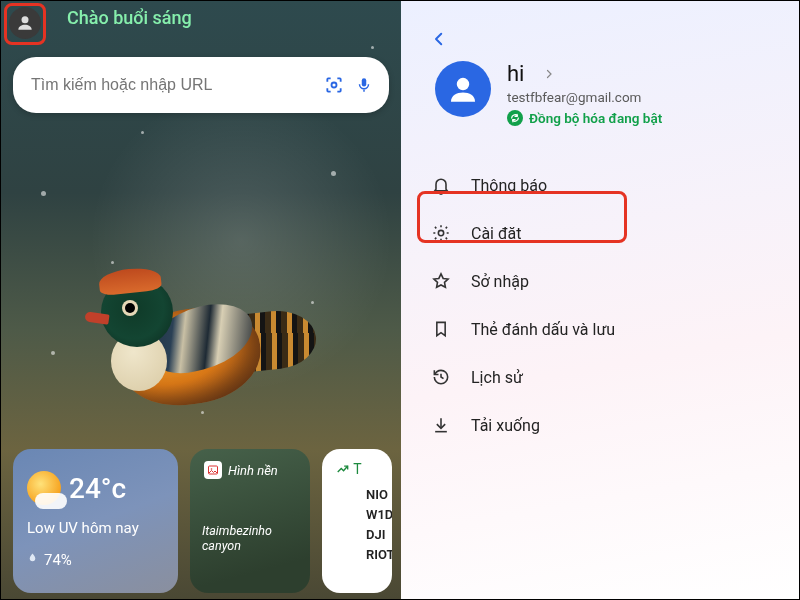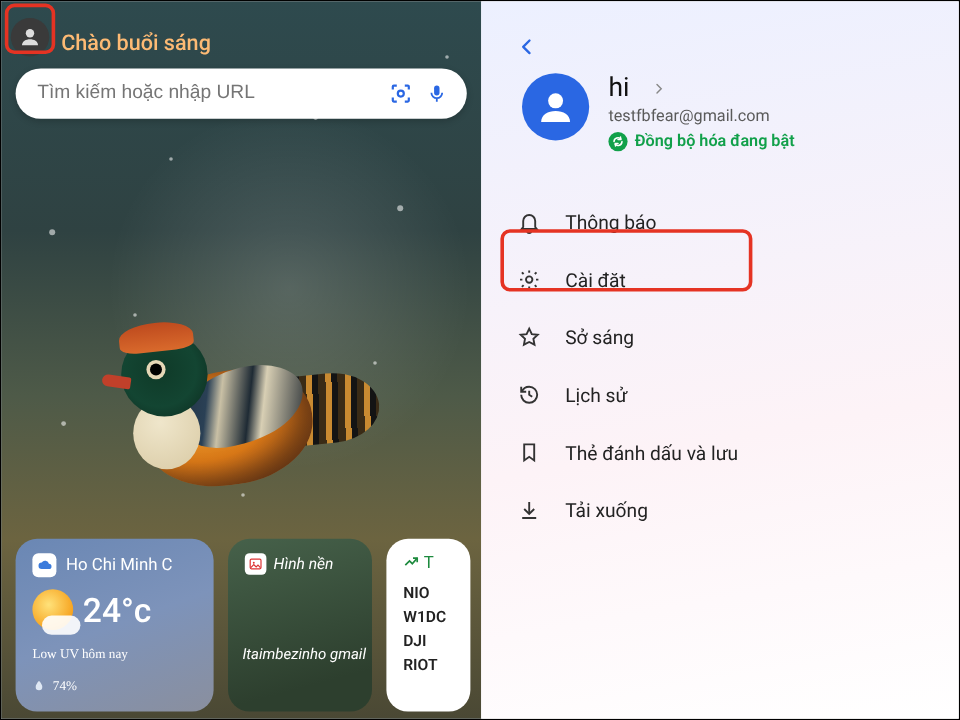--- a/index.html
+++ b/index.html
@@ -52,47 +52,47 @@
     transform:rotate(-6deg);}
   .bird .head{position:absolute;top:8px;left:20px;width:72px;height:70px;border-radius:50%;
     background:radial-gradient(circle at 45% 45%,#0f3a28 0%,#134532 55%,#0b281c 100%);} 
   .bird .crest{position:absolute;top:0px;left:18px;width:62px;height:24px;border-radius:60% 60% 30% 30%;
     background:linear-gradient(180deg,#be4a1e,#d96a2c);transform:rotate(-6deg);}
   .bird .eye{position:absolute;top:34px;left:44px;width:10px;height:10px;border-radius:50%;background:#000;box-shadow:0 0 0 3px #e6d8b7;}
   .bird .beak{position:absolute;top:44px;left:4px;width:24px;height:10px;background:#c1402a;border-radius:6px 2px 2px 6px;transform:rotate(8deg);}
   .bird .chest{position:absolute;top:62px;left:30px;width:56px;height:60px;border-radius:50%;
     background:radial-gradient(circle at 40% 35%,#efe6cb,#d9caa4);}
 
-  .greeting-row{position:absolute;top:6px;left:8px;right:8px;height:40px;display:flex;align-items:flex-end;gap:10px;color:#fdba74;}
+  .greeting-row{position:absolute;top:6px;left:8px;right:8px;height:40px;display:flex;align-items:flex-start;gap:26px;color:#86efac;}
   .avatar-small{width:32px;height:32px;border-radius:50%;background:#3a3a3a;display:flex;align-items:center;justify-content:center;}
   .greeting-text{font-size:18px;font-weight:500;}
 
-  .searchbar{position:absolute;top:56px;left:12px;right:12px;height:42px;border-radius:23px;background:#fff;display:flex;align-items:center;padding:0 10px 0 18px;box-shadow:0 2px 6px rgba(0,0,0,.2);justify-content:center;}
+  .searchbar{position:absolute;top:56px;left:12px;right:12px;height:56px;border-radius:23px;background:#fff;display:flex;align-items:center;padding:0 10px 0 18px;box-shadow:0 2px 6px rgba(0,0,0,.2);justify-content:center;}
   .searchbar input{flex:1;border:none;outline:none;font-size:16px;color:#555;background:transparent;}
   .sb-icon{width:30px;height:30px;display:flex;align-items:center;justify-content:center;}
 
   .cards{position:absolute;bottom:0;left:0;right:0;height:150px;display:flex;gap:12px;padding:0 12px 6px;}
   .card{border-radius:18px;padding:12px 14px;color:#fff;flex-shrink:0;position:relative;overflow:hidden;}
   .card-weather{width:165px;background:linear-gradient(160deg,#6a87b4 0%,#7d93ba 50%,#8a8f9e 100%);} 
   .cw-loc-row{display:flex;align-items:center;gap:8px;font-size:14px;}
   .cw-loc-row .wicon{width:20px;height:20px;border-radius:5px;background:#fff;display:flex;align-items:center;justify-content:center;}
   .cw-temp-row{display:flex;align-items:flex-end;gap:8px;margin-top:10px;}
   .cw-temp{font-size:28px;font-weight:500;}
-  .cw-foot{margin-top:14px;font-size:11px;display:flex;align-items:flex-end;gap:6px;font-family:Liberation Serif, serif;}
+  .cw-foot{margin-top:14px;font-size:15px;display:flex;align-items:flex-start;gap:6px;}
   .sun{width:34px;height:34px;border-radius:50%;background:radial-gradient(circle at 40% 38%,#ffe27a,#f6a21e 72%);position:relative;}
   .sun::after{content:"";position:absolute;bottom:-4px;left:8px;width:32px;height:16px;border-radius:10px;background:rgba(255,255,255,.9);}
 
   .card-wall{width:120px;background:linear-gradient(165deg,#46614a 0%,#2d3f2e 80%);font-style:italic;} 
   .cwall-top{display:flex;align-items:center;gap:6px;font-size:13px;}
   .cwall-top .pic{width:18px;height:18px;border-radius:4px;background:#fff;display:flex;align-items:center;justify-content:center;}
   .cwall-cap{position:absolute;left:12px;bottom:40px;font-size:12.5px;}
 
   .card-stock{width:70px;background:#fff;color:#111;}
   .cstock-top{font-size:14px;color:#1d8a3e;}
-  .cstock-list{margin-top:8px;font-size:13px;font-weight:600;line-height:1.55;color:#222;}
+  .cstock-list{margin-top:8px;font-size:13px;font-weight:600;line-height:1.55;color:#222;margin-left:30px;}
 
   
   .hl{position:absolute;border:3px solid #e53323;border-radius:8px;pointer-events:none;}
   .hl-avatar{top:2px;left:3px;width:42px;height:42px;}
   .hl-settings{top:190px;left:16px;width:210px;height:52px;}
 
   
   .back-btn{position:absolute;top:24px;left:24px;width:28px;height:28px;display:flex;align-items:center;justify-content:center;}
   .profile{position:absolute;top:60px;left:34px;right:20px;display:flex;gap:16px;}
   .avatar-big{width:56px;height:56px;border-radius:50%;background:#2a67e3;display:flex;align-items:center;justify-content:center;flex-shrink:0;}
@@ -159,28 +159,20 @@
       <svg width="18" height="18" viewBox="0 0 24 24" fill="#2a67e3">
           <rect x="9" y="3" width="6" height="11" rx="3"></rect>
           <path d="M6 11a6 6 0 0012 0" fill="none" stroke="#2a67e3" stroke-width="2"></path>
           <path d="M12 18v3" stroke="#2a67e3" stroke-width="2"></path>
         </svg>
     </div>
   </div>
 
   <div class="cards">
     <div class="card card-weather">
-      <div class="cw-loc-row">
-        <span class="wicon">
-          <svg width="13" height="13" viewBox="0 0 24 24">
-              <path d="M7 17a5 5 0 010-10 6 6 0 0111 2 4 4 0 010 8H7z" fill="#3b7bdc"></path>
-            </svg>
-        </span>
-        <span>Ho Chi Minh C</span>
-      </div>
       <div class="cw-temp-row">
         <div class="sun"></div>
         <div class="cw-temp">24°c</div>
       </div>
       <div class="cw-foot">
         <span>Low UV hôm nay</span>
       </div>
       <div class="cw-foot">
         <svg width="11" height="13" viewBox="0 0 24 24">
             <path d="M12 3c4 5 6 8 6 11a6 6 0 11-12 0c0-3 2-6 6-11z" fill="#dfe8f4"></path>
@@ -193,21 +185,21 @@
       <div class="cwall-top">
         <span class="pic">
           <svg width="12" height="12" viewBox="0 0 24 24">
               <rect x="3" y="4" width="18" height="16" rx="2" fill="none" stroke="#d33" stroke-width="2"></rect>
               <circle cx="9" cy="10" r="1.6" fill="#d33"></circle>
               <path d="M4 18l5-5 4 4 3-3 4 4" fill="none" stroke="#d33" stroke-width="2"></path>
             </svg>
         </span>
         <span>Hình nền</span>
       </div>
-      <div class="cwall-cap">Itaimbezinho gmail</div>
+      <div class="cwall-cap">Itaimbezinho canyon</div>
     </div>
 
     <div class="card card-stock">
       <div class="cstock-top">
         <svg width="14" height="14" viewBox="0 0 24 24" style="display:inline;vertical-align:-2px">
             <path d="M3 17l6-6 4 4 7-8" fill="none" stroke="#1d8a3e" stroke-width="2.4"></path>
             <path d="M14 7h6v6" fill="none" stroke="#1d8a3e" stroke-width="2.4"></path>
           </svg>
         <span>T</span>
       </div>
@@ -273,43 +265,43 @@
           </svg>
       </span>
       <span>Cài đặt</span>
     </div>
     <div class="menu-item">
       <span class="mi-icon">
         <svg width="20" height="20" viewBox="0 0 24 24" fill="none" stroke="#333" stroke-width="1.9">
             <path d="M12 3.5l2.6 5.4 5.9.7-4.3 4 1.1 5.9L12 16.8 6.7 19.5l1.1-5.9-4.3-4 5.9-.7L12 3.5z"></path>
           </svg>
       </span>
-      <span>Sở sáng</span>
+      <span>Sở nhập</span>
+    </div>
+    <div class="menu-item">
+      <span class="mi-icon">
+        <svg width="20" height="20" viewBox="0 0 24 24" fill="none" stroke="#333" stroke-width="1.9">
+            <path d="M7 4h10v16l-5-3.6L7 20V4z"></path>
+          </svg>
+      </span>
+      <span>Thẻ đánh dấu và lưu</span>
     </div>
     <div class="menu-item">
       <span class="mi-icon">
         <svg width="20" height="20" viewBox="0 0 24 24" fill="none" stroke="#333" stroke-width="1.9">
             <path d="M4 12a8 8 0 108-8 8 8 0 00-7.4 5"></path>
             <path d="M4 4v5h5"></path>
             <path d="M12 8v4l3 2"></path>
           </svg>
       </span>
       <span>Lịch sử</span>
     </div>
     <div class="menu-item">
       <span class="mi-icon">
         <svg width="20" height="20" viewBox="0 0 24 24" fill="none" stroke="#333" stroke-width="1.9">
-            <path d="M7 4h10v16l-5-3.6L7 20V4z"></path>
-          </svg>
-      </span>
-      <span>Thẻ đánh dấu và lưu</span>
-    </div>
-    <div class="menu-item">
-      <span class="mi-icon">
-        <svg width="20" height="20" viewBox="0 0 24 24" fill="none" stroke="#333" stroke-width="1.9">
             <path d="M12 4v11"></path>
             <path d="M7 11l5 5 5-5"></path>
             <path d="M5 20h14"></path>
           </svg>
       </span>
       <span>Tải xuống</span>
     </div>
   </div>
 
   <div class="hl hl-settings"></div>

